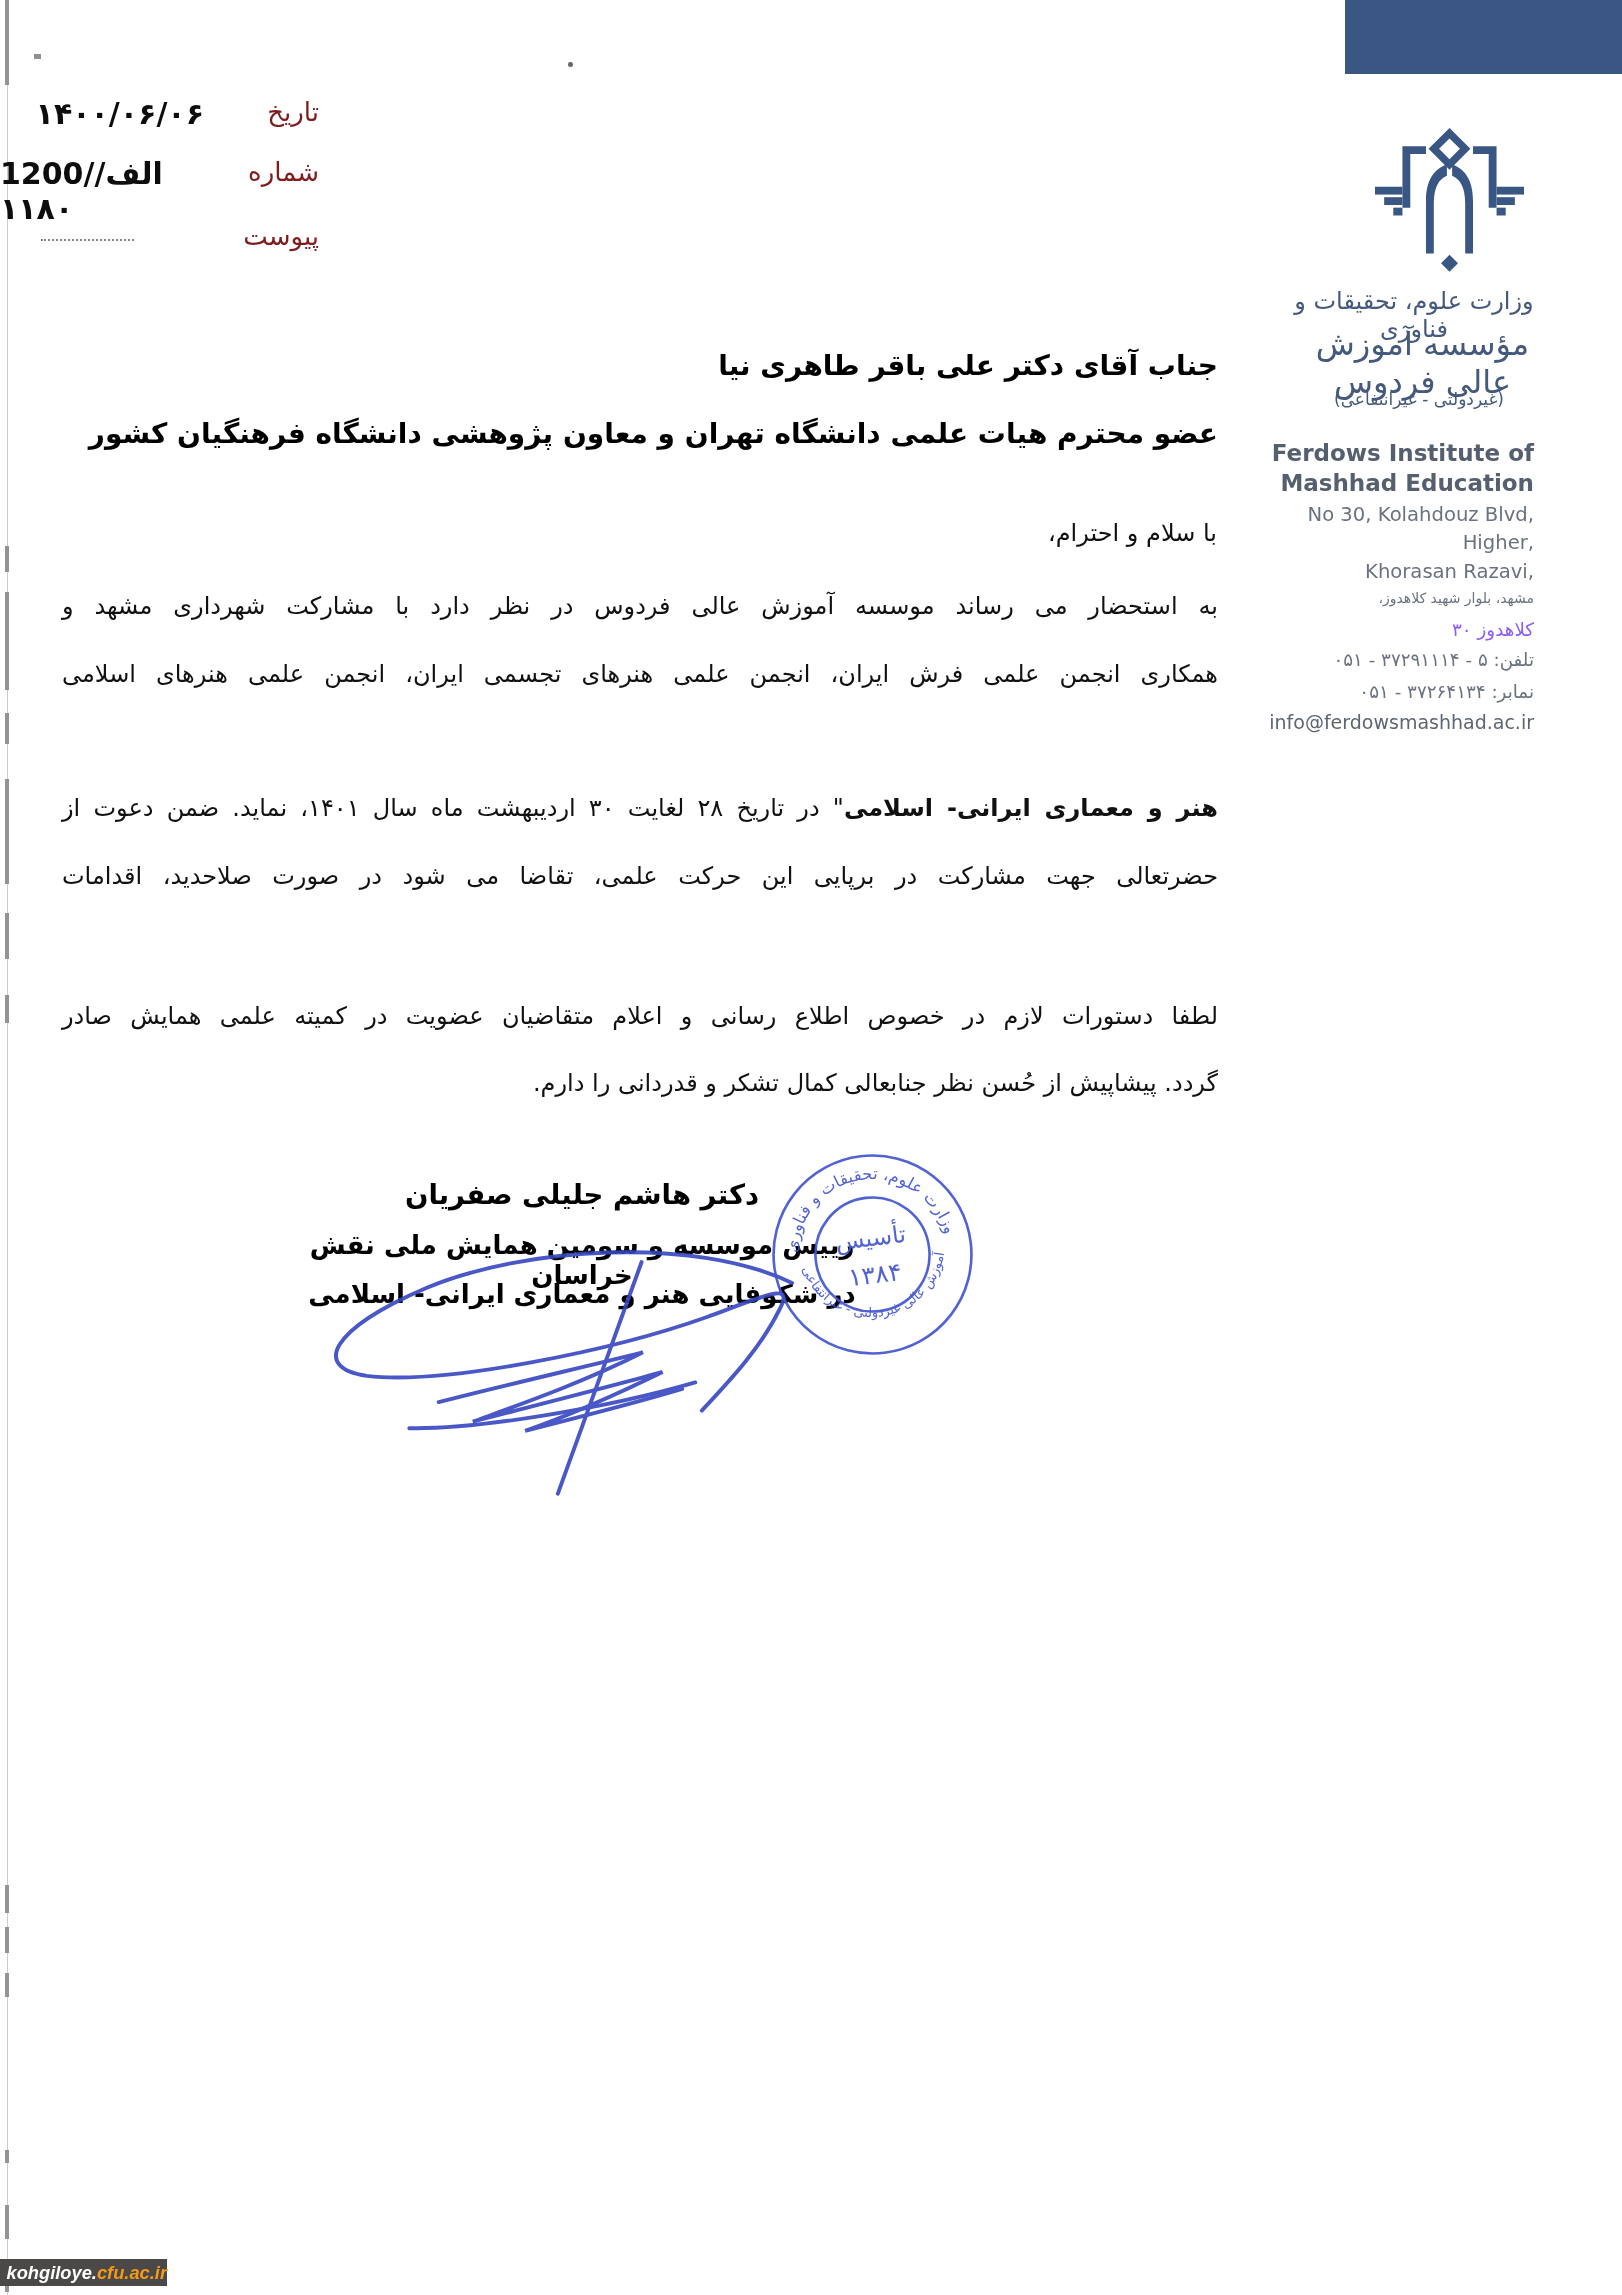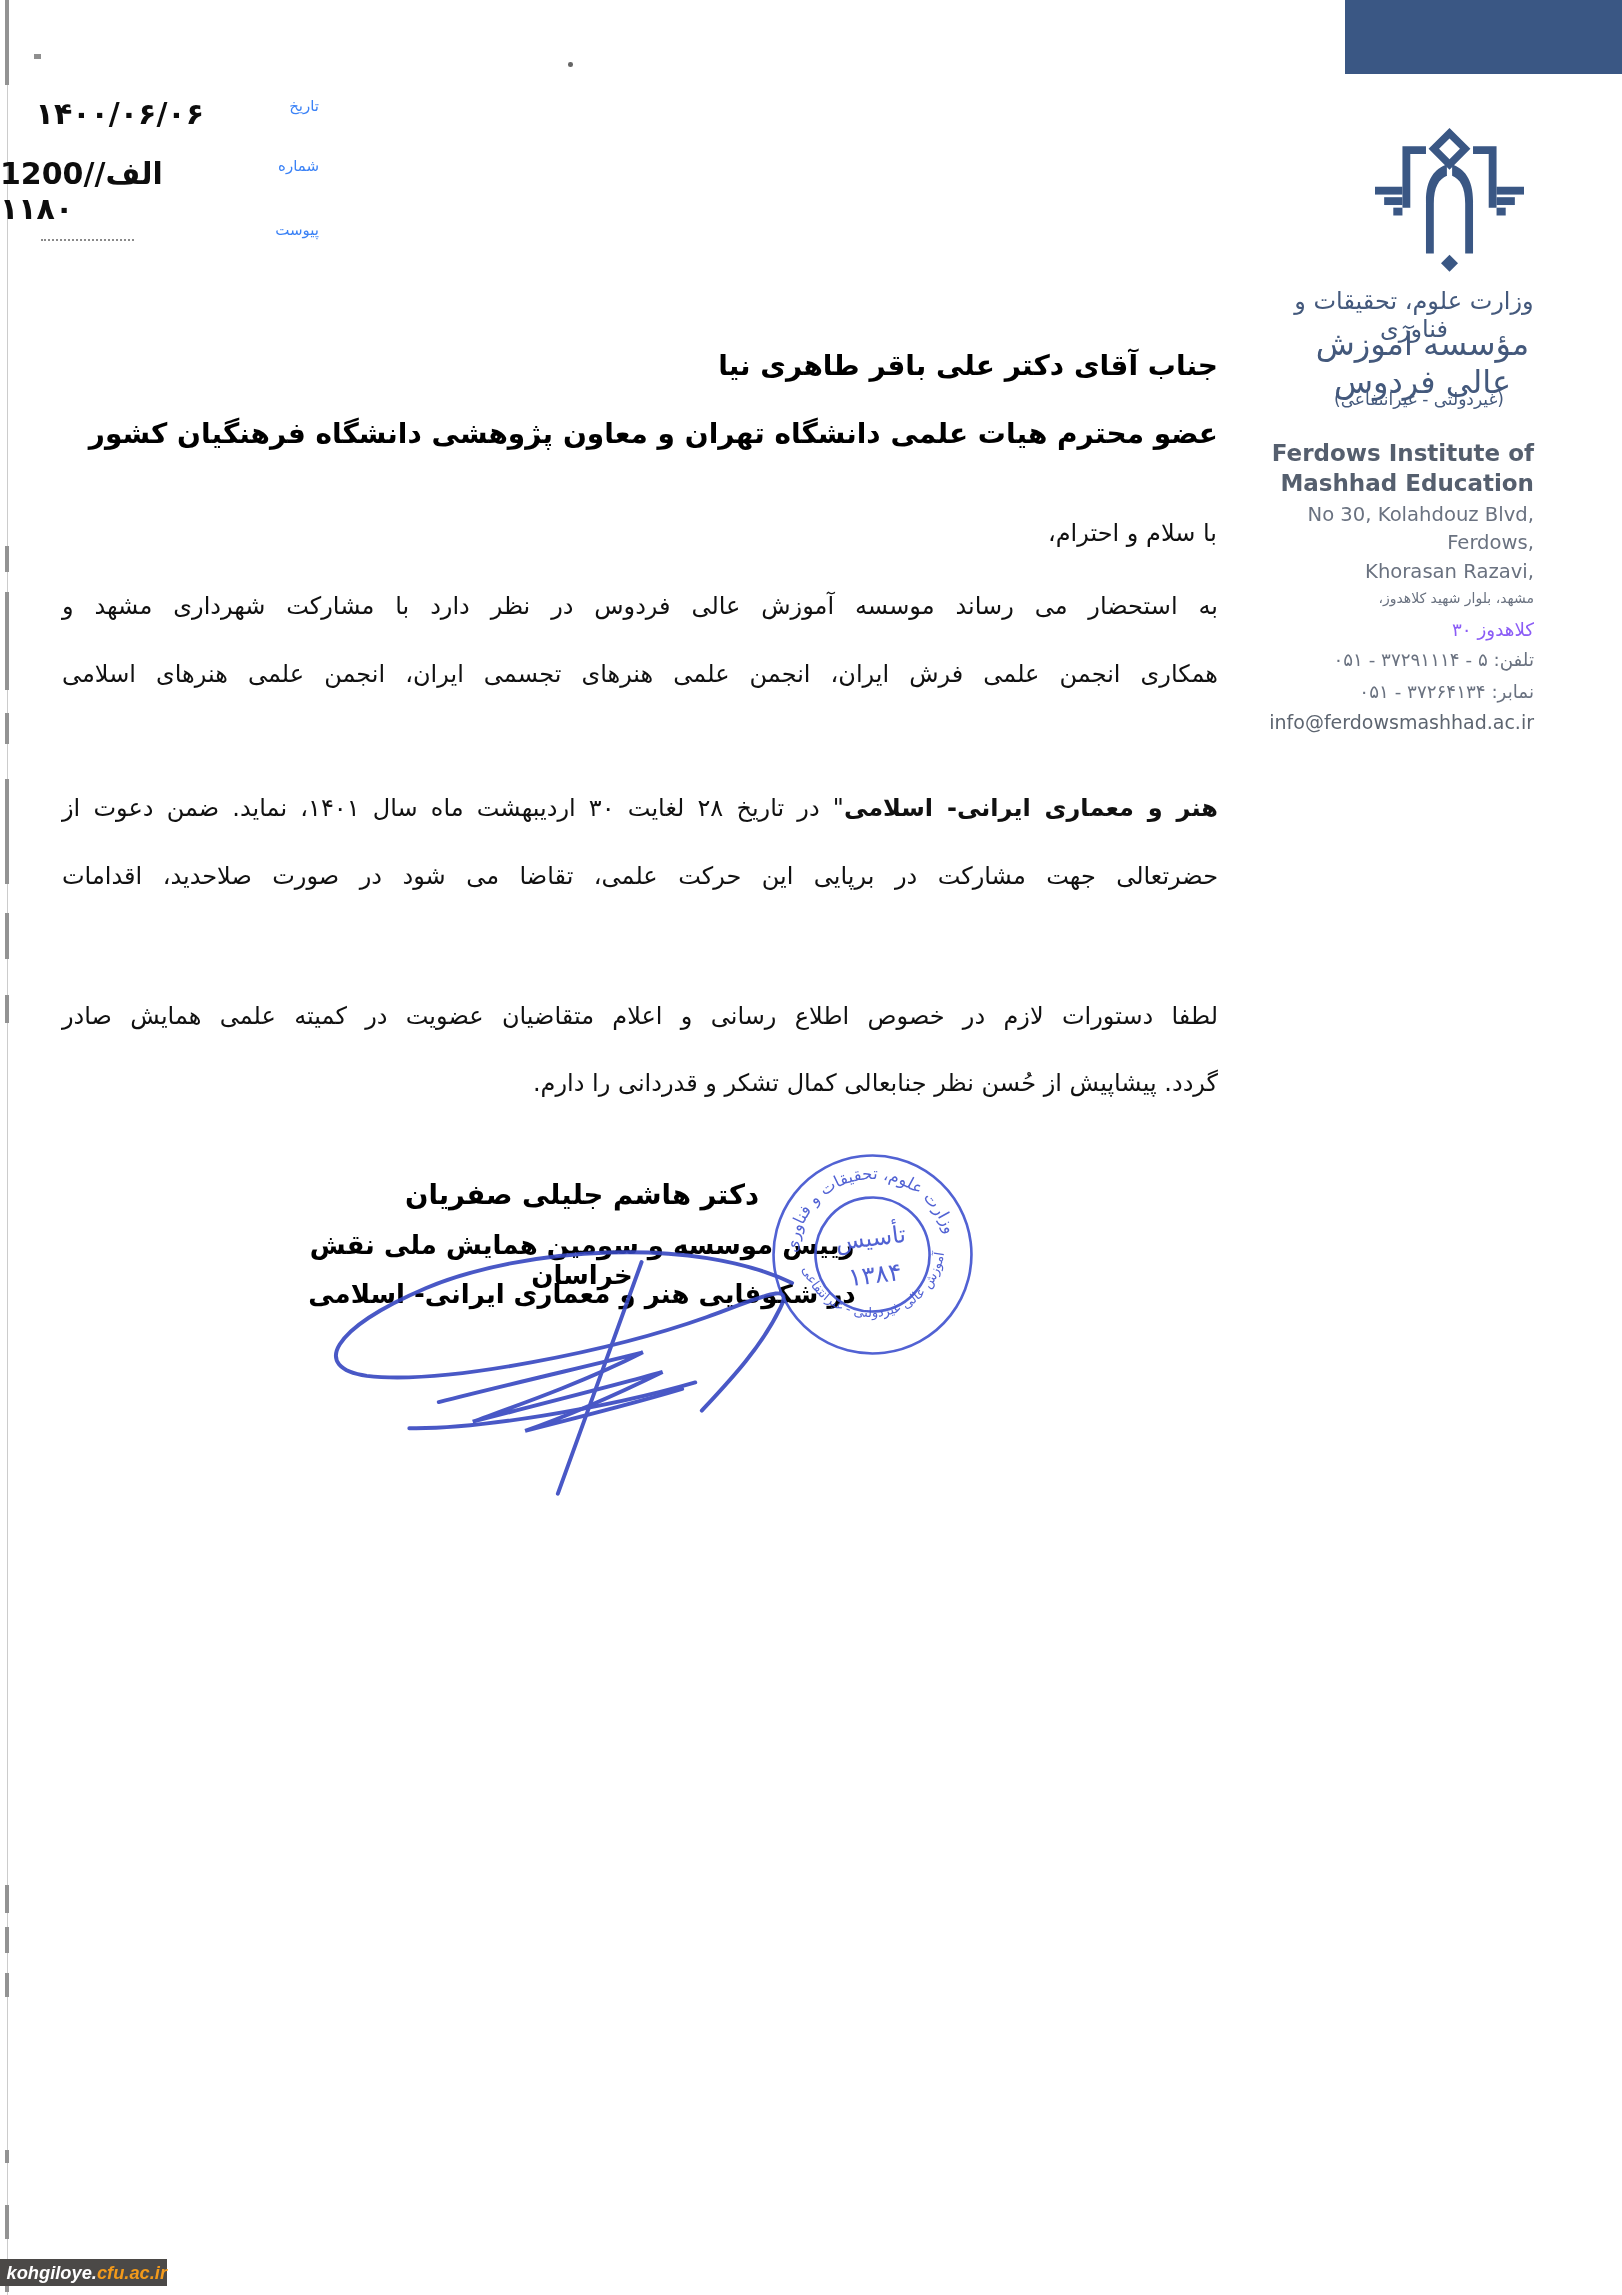--- a/index.html
+++ b/index.html
@@ -3,21 +3,21 @@
 <meta charset="utf-8">
 <style>
   html,body{margin:0;padding:0;background:#e8e8e8;}
   .page{position:relative;width:1622px;height:2295px;background:#ffffff;overflow:hidden;
         font-family:"DejaVu Sans",sans-serif;}
   
   .scanline{position:absolute;left:7.2px;top:0;width:1.3px;height:2295px;background:#cccccc;}
   .scanseg{position:absolute;left:5.2px;width:3.9px;background:#939393;}
   .speck{position:absolute;background:#8f8f8f;}
   
-  .meta-label{position:absolute;color:#3b82f6;font-size:15px;letter-spacing:1.3px;direction:rtl;}
+  .meta-label{position:absolute;color:#7f1d1d;font-size:26px;letter-spacing:1.3px;direction:rtl;}
   .meta-value{position:absolute;color:#0d0d0d;font-size:30px;font-weight:bold;direction:ltr;unicode-bidi:isolate;}
   .dotline{position:absolute;left:41px;top:239px;width:93px;border-bottom:2.6px dotted #8a8a8a;height:0;}
   
   .bluebar{position:absolute;left:1345px;top:0;width:277px;height:74px;background:#3a5784;}
   .logo{position:absolute;left:1371px;top:124px;width:157px;height:149px;}
   .callig{position:absolute;direction:rtl;color:#44597c;text-align:center;}
   .sideblock{position:absolute;color:#5d6570;text-align:right;}
   .side-fa{direction:rtl;}
   
   .recip{position:absolute;right:404px;direction:rtl;font-weight:bold;font-size:28px;color:#000;}
@@ -94,21 +94,21 @@
     </g>
   </svg>
 
   <div class="callig" style="right:77px;top:287px;width:262px;font-size:24px;">وزارت علوم، تحقیقات و فناوری</div>
   <div class="callig" style="right:59px;top:325px;width:281px;font-size:32px;">مؤسسه آموزش عالی فردوس</div>
   <div class="callig" style="right:105px;top:389px;width:196px;font-size:17px;">(غیردولتی - غیرانتفاعی)</div>
 
   <div class="sideblock" style="right:88px;top:440px;width:275px;font-size:23px;font-weight:bold;color:#555f6e;">Ferdows Institute of</div>
   <div class="sideblock" style="right:88px;top:470px;width:275px;font-size:23px;font-weight:bold;color:#555f6e;">Mashhad Education</div>
   <div class="sideblock" style="right:88px;top:503px;width:275px;font-size:19.6px;color:#6a7280;">No 30, Kolahdouz Blvd,</div>
-  <div class="sideblock" style="right:88px;top:531px;width:275px;font-size:19.6px;color:#6a7280;">Ferdows,</div>
+  <div class="sideblock" style="right:88px;top:531px;width:275px;font-size:19.6px;color:#6a7280;">Higher,</div>
   <div class="sideblock" style="right:88px;top:560px;width:275px;font-size:19.6px;color:#6a7280;">Khorasan Razavi,</div>
   <div class="sideblock side-fa" style="right:88px;top:590px;width:275px;font-size:14px;color:#6a7280;">مشهد، بلوار شهید کلاهدوز،</div>
   <div class="sideblock side-fa" style="right:88px;top:619px;width:275px;font-size:18.3px;color:#8b5cf6;">کلاهدوز ۳۰</div>
   <div class="sideblock side-fa" style="right:88px;top:649px;width:275px;font-size:18.3px;color:#6a7280;">تلفن: ۵ - ۳۷۲۹۱۱۱۴ - ۰۵۱</div>
   <div class="sideblock side-fa" style="right:88px;top:681px;width:275px;font-size:18.3px;color:#6a7280;">نمابر: ۳۷۲۶۴۱۳۴ - ۰۵۱</div>
   <div class="sideblock" style="right:88px;top:711px;width:288px;font-size:19px;color:#5d6570;">info@ferdowsmashhad.ac.ir</div>
 
   <div class="recip" style="top:349px;text-align:center;">جناب آقای دکتر علی باقر طاهری نیا</div>
   <div class="recip" style="top:417px;">عضو محترم هیات علمی دانشگاه تهران و معاون پژوهشی دانشگاه فرهنگیان کشور</div>
 

